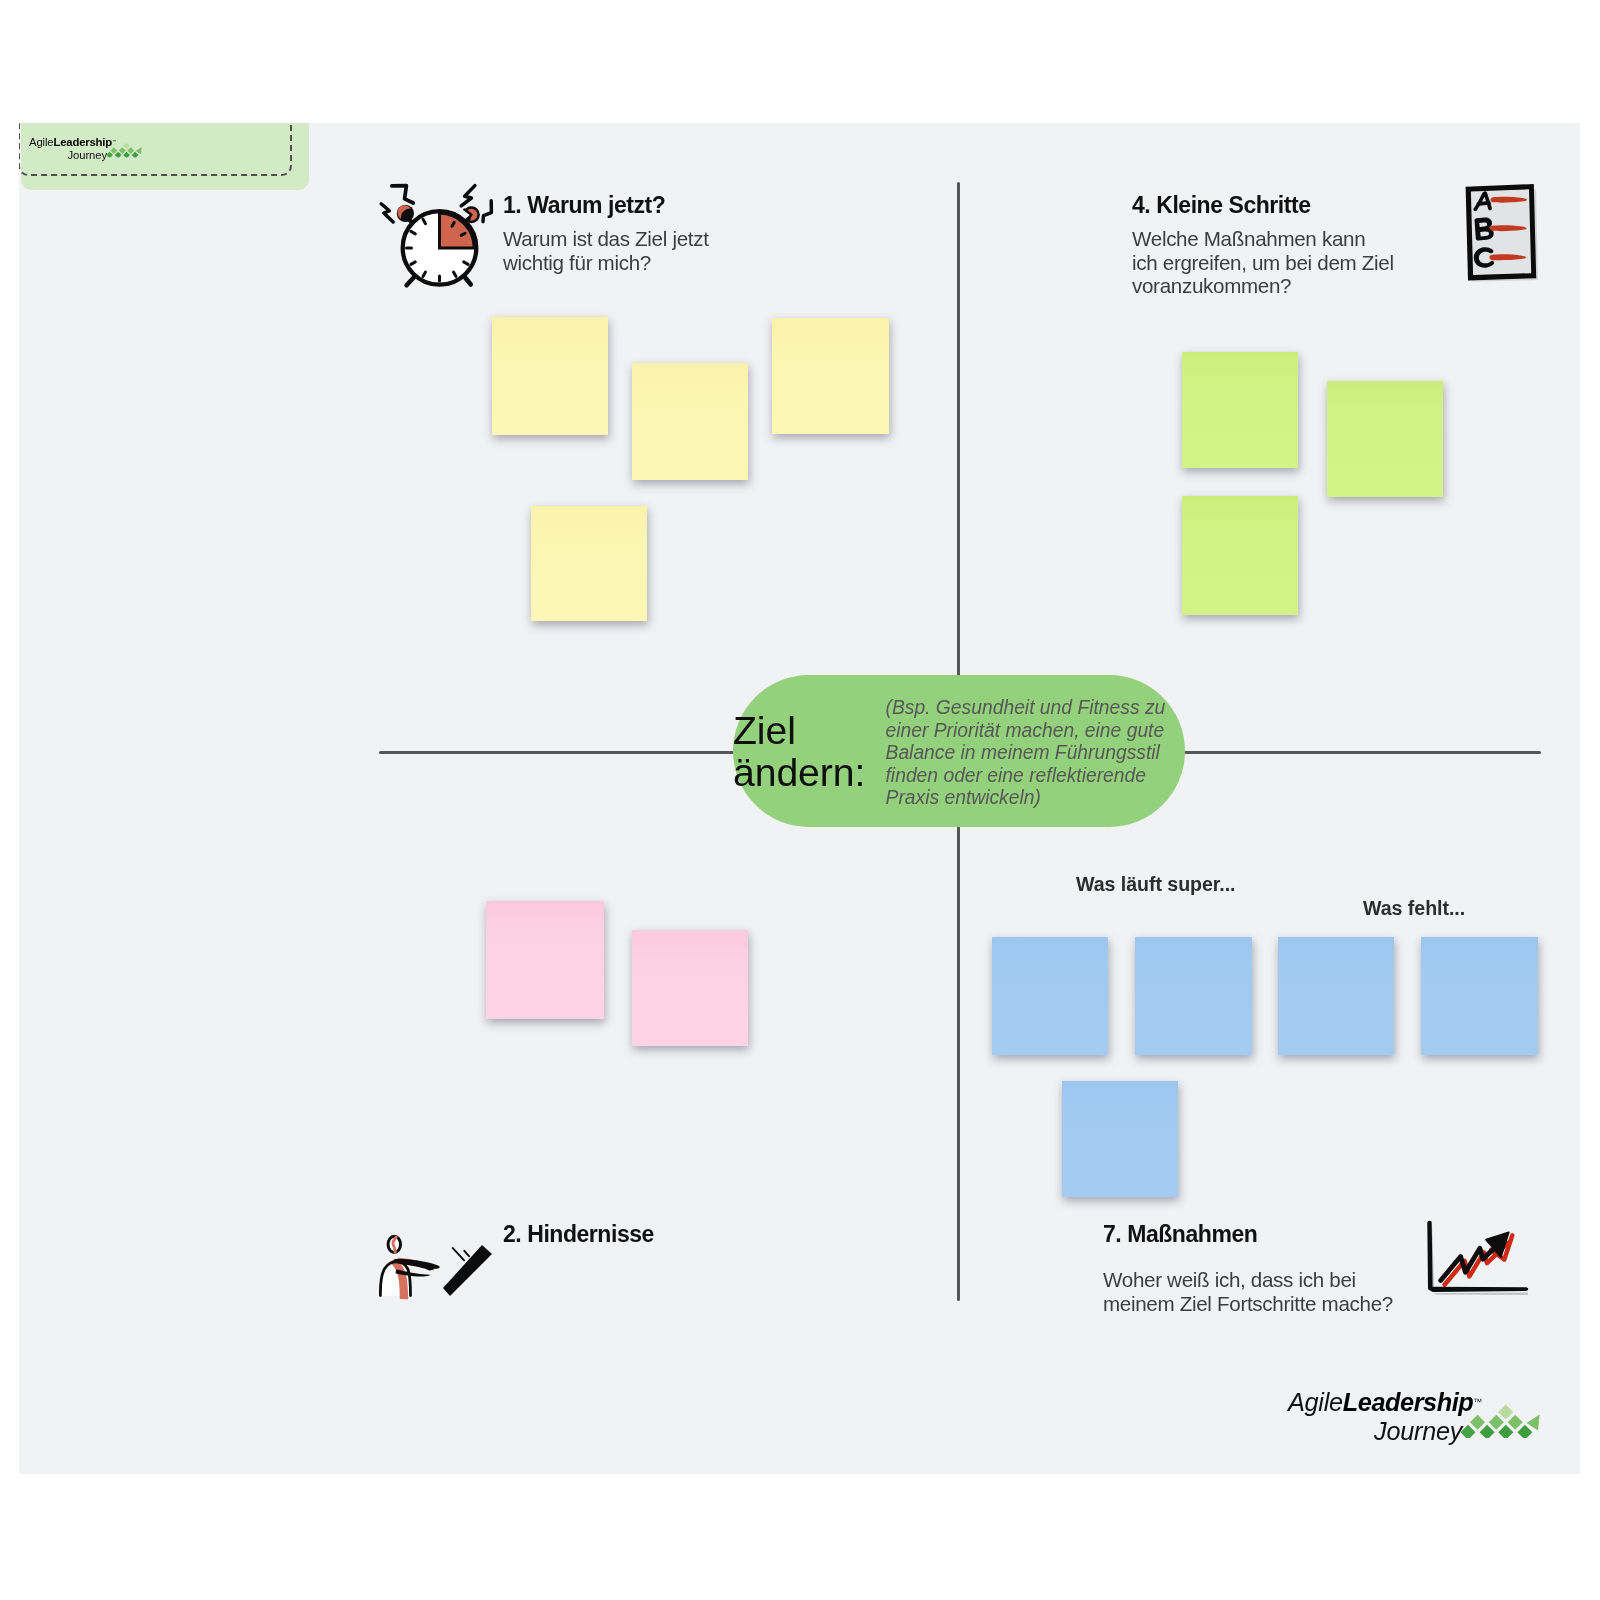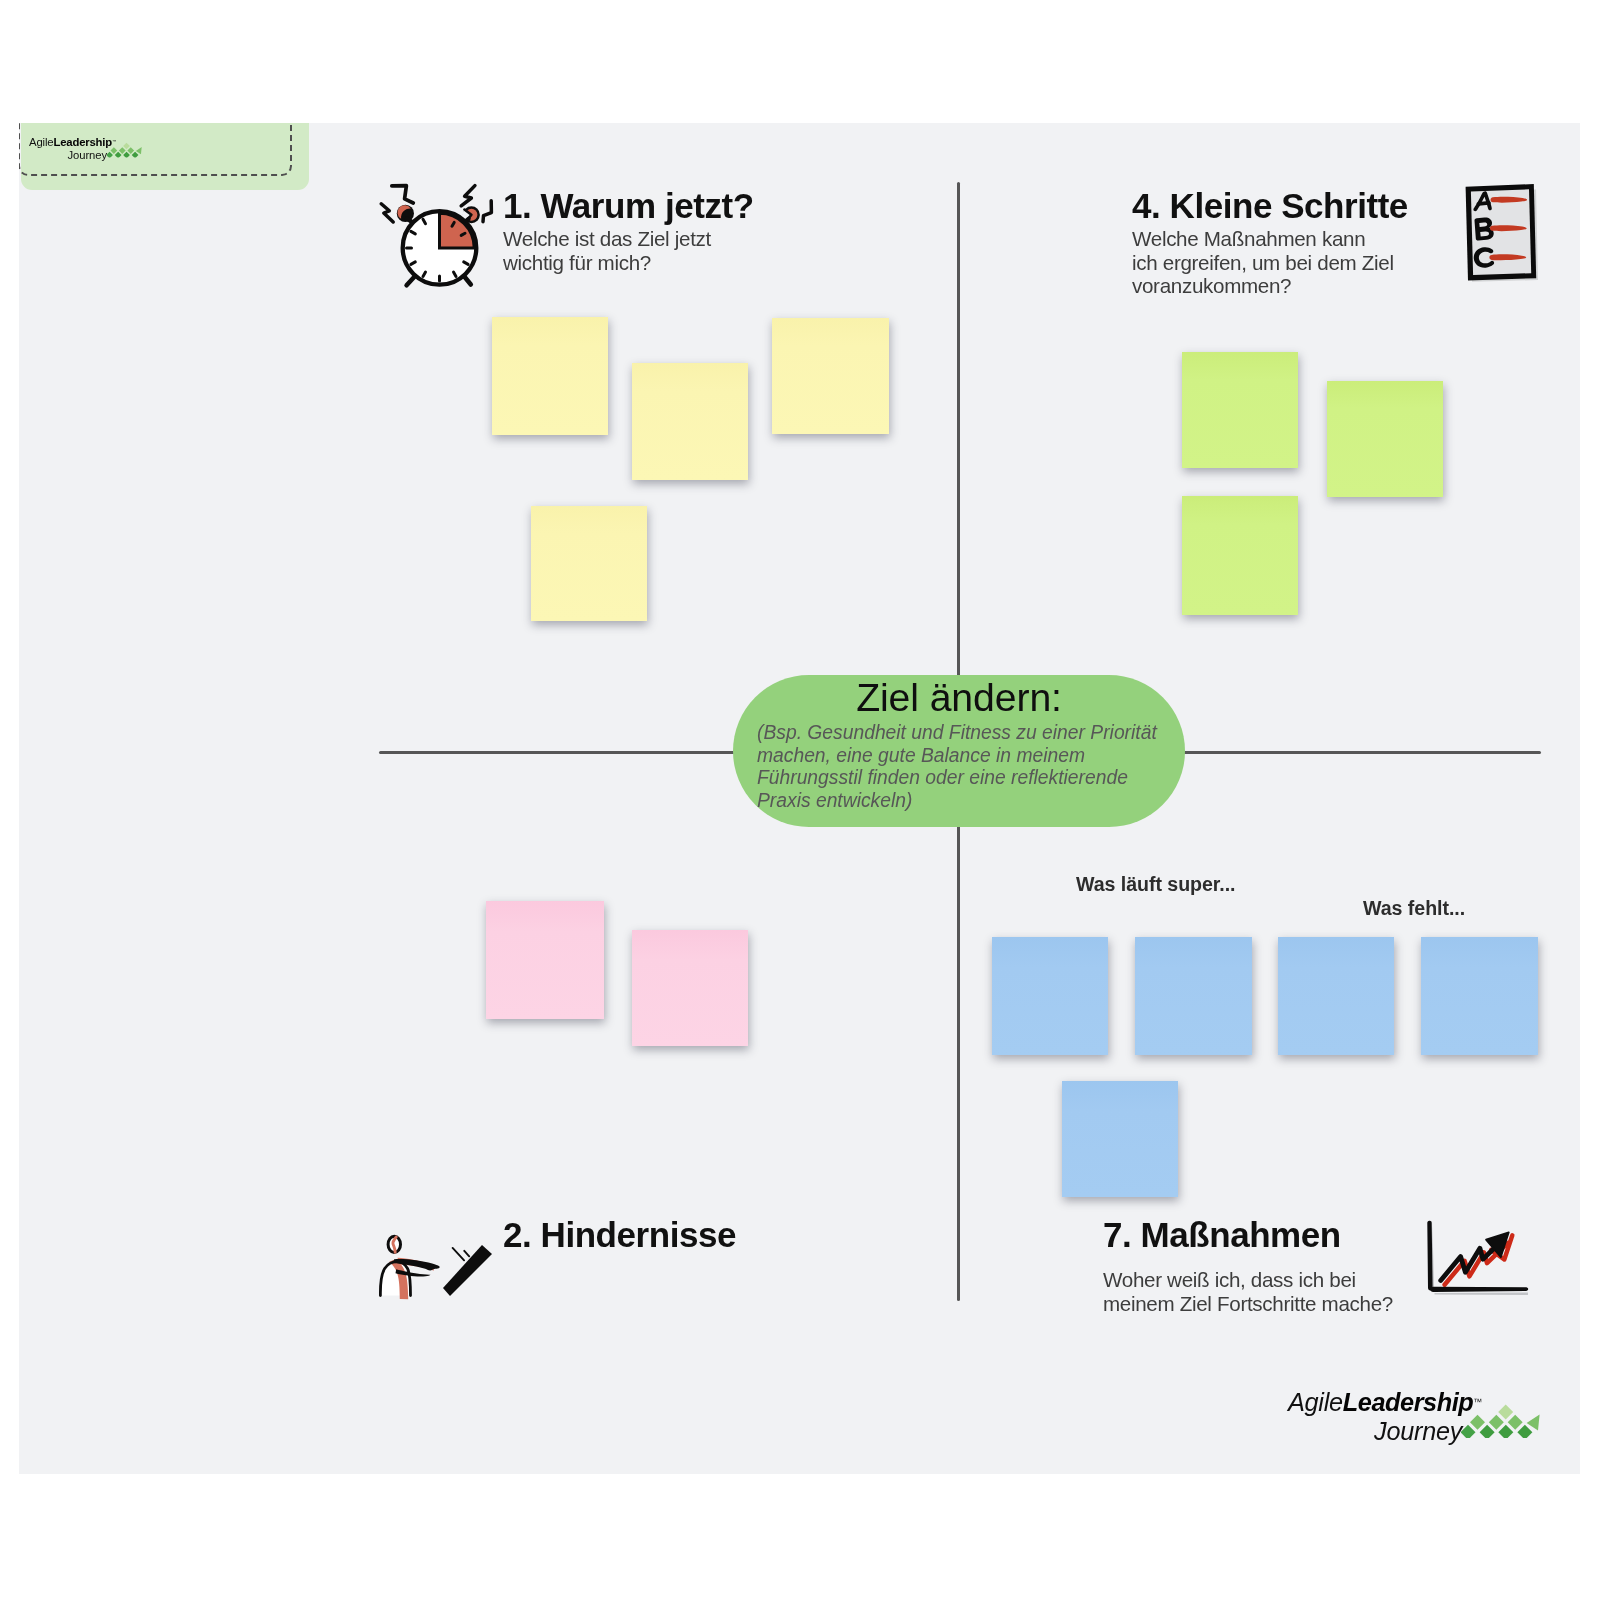--- a/index.html
+++ b/index.html
@@ -8,34 +8,34 @@
   #board{position:absolute;left:19px;top:123px;width:1561px;height:1351px;background:#f1f2f4;overflow:hidden;}
   .abs{position:absolute;}
 
   
   .divider{position:absolute;background:#565656;}
   #div-v{left:938px;top:59px;width:3.4px;height:1119px;border-radius:1.7px;}
   #div-h{left:360px;top:628px;width:1162px;height:3.4px;border-radius:1.7px;}
 
   
   .qhead{position:absolute;}
-  .qtitle{font-size:35px;font-weight:bold;color:#111111;letter-spacing:-0.45px;line-height:31px;white-space:nowrap;}
+  .qtitle{font-size:23px;font-weight:bold;color:#111111;letter-spacing:-0.45px;line-height:31px;white-space:nowrap;}
   .qsub{font-size:20.6px;color:#3d3d3d;line-height:23.5px;font-weight:400;letter-spacing:-0.32px;}
 
   
   .note{position:absolute;box-shadow:1px 4px 9px rgba(44,48,66,0.38);}
   .n-yellow{background:linear-gradient(180deg,#f9f2ab 0%,#fbf5b2 24%,#fcf7b5 100%);}
   .n-green{background:linear-gradient(180deg,#cbed7a 0%,#d0f285 24%,#d2f388 100%);}
   .n-pink{background:linear-gradient(180deg,#fbc9de 0%,#fcd1e3 26%,#fdd4e5 100%);}
   .n-blue{background:linear-gradient(180deg,#9cc6ef 0%,#a2caf1 26%,#a4ccf2 100%);}
 
   
   #center-pill{position:absolute;left:714px;top:552px;width:452px;height:152px;
      background:#94d17c;border-radius:76px;box-sizing:border-box;
-     display:flex;flex-direction:column;align-items:center;justify-content:flex-start;padding-top:2px;}
+     display:flex;align-items:center;justify-content:flex-start;padding-top:2px;}
   #center-title{font-size:39.2px;color:#0f0f0f;line-height:42px;font-weight:400;letter-spacing:-0.1px;}
   #center-body{font-size:19.3px;color:#575757;font-style:italic;line-height:22.6px;width:404px;margin-top:3px;}
 
   
   .collabel{position:absolute;font-size:19.6px;font-weight:bold;color:#2d2d2d;white-space:nowrap;letter-spacing:-0.05px;}
 
   
   .logo{position:absolute;width:276px;height:62px;}
   .logo-line1{position:absolute;left:20px;top:-4px;white-space:nowrap;}
   .logo-light{font-size:25.3px;font-weight:300;color:#111;letter-spacing:-0.3px;}
@@ -128,21 +128,21 @@
       <path d="M48.5 91.1 L46.0 95.5"></path>
       <path d="M38.3 80.9 L33.9 83.4"></path>
       <path d="M34.5 66.9 L29.5 66.9"></path>
       <path d="M38.3 52.9 L33.9 50.4"></path>
       <path d="M48.5 42.7 L46.0 38.3"></path>
     </g>
   </svg>
 
   <div class="qhead" style="left:484px;top:67px;">
     <div class="qtitle">1. Warum jetzt?</div>
-    <div class="qsub" style="width:215px;margin-top:6px;">Welche ist das Ziel jetzt wichtig für mich?</div>
+    <div class="qsub" style="width:215px;margin-top:6px;">Warum ist das Ziel jetzt wichtig für mich?</div>
   </div>
 
   <div class="qhead" style="left:1113px;top:67px;">
     <div class="qtitle">4. Kleine Schritte</div>
     <div class="qsub" style="width:262px;margin-top:6px;">Welche Maßnahmen kann ich ergreifen, um bei dem Ziel voranzukommen?</div>
   </div>
 
   <svg class="abs" style="left:1441px;top:60px;" width="82" height="102" viewBox="0 0 82 102">
 
     <path d="M9.8 8.5 L12.0 98.8 L78.0 97.0 L76.0 6.5 Z" fill="#c9cacc" opacity="0.8"></path>

